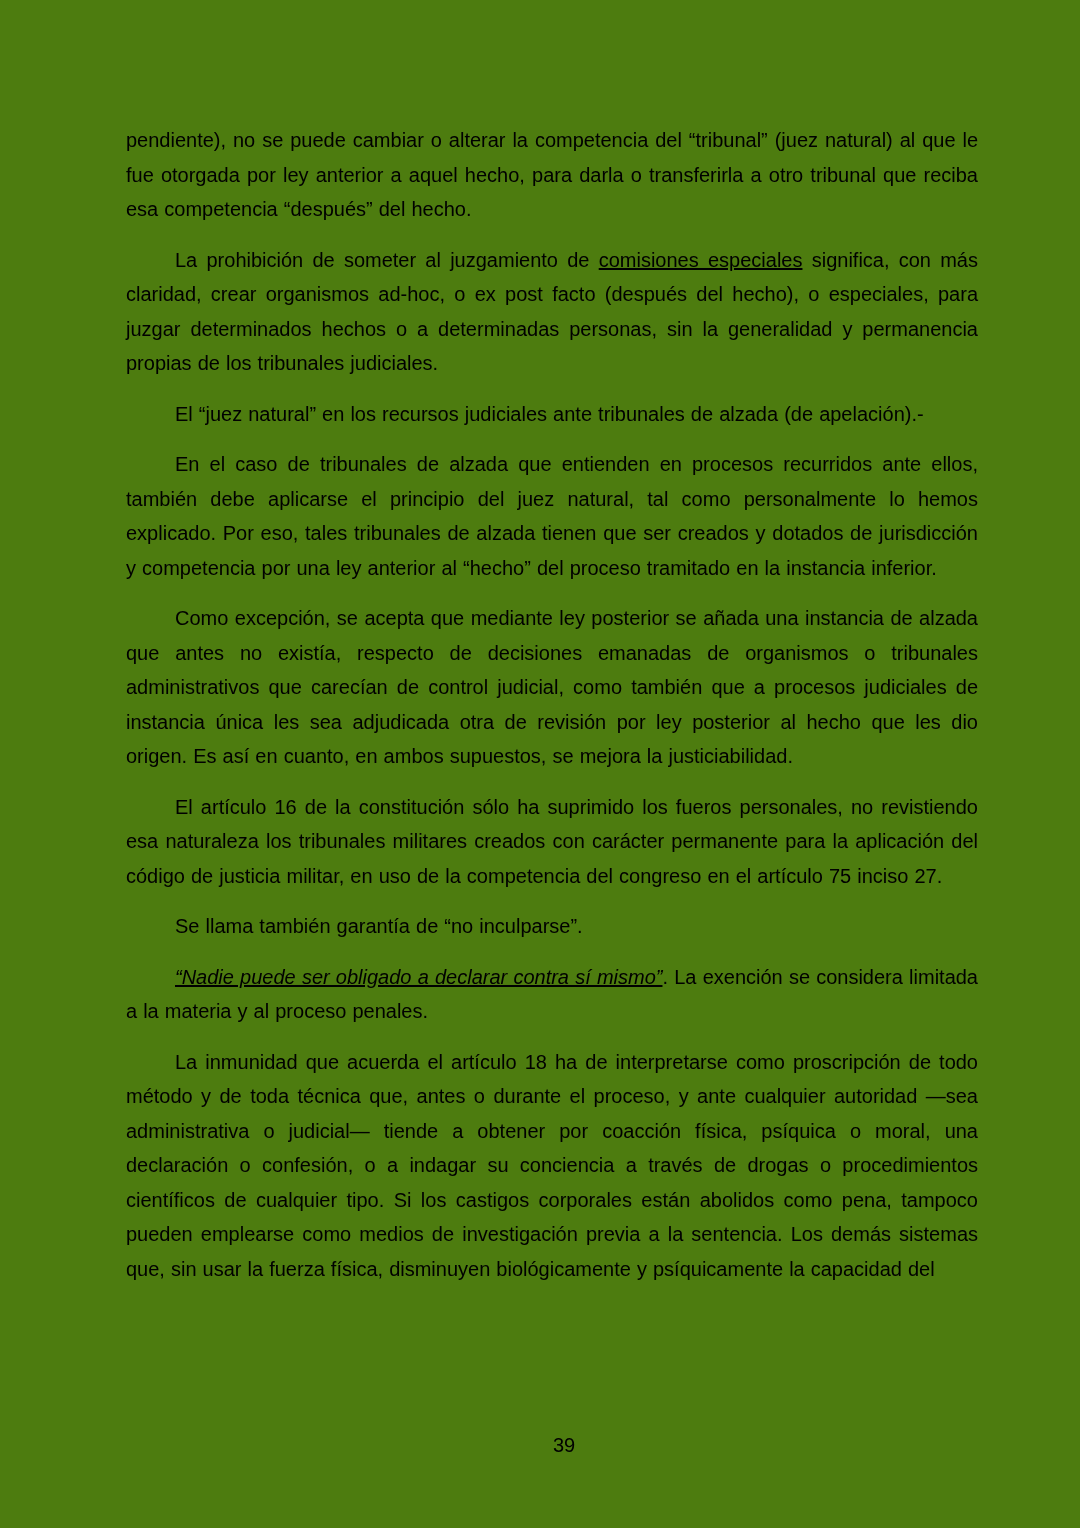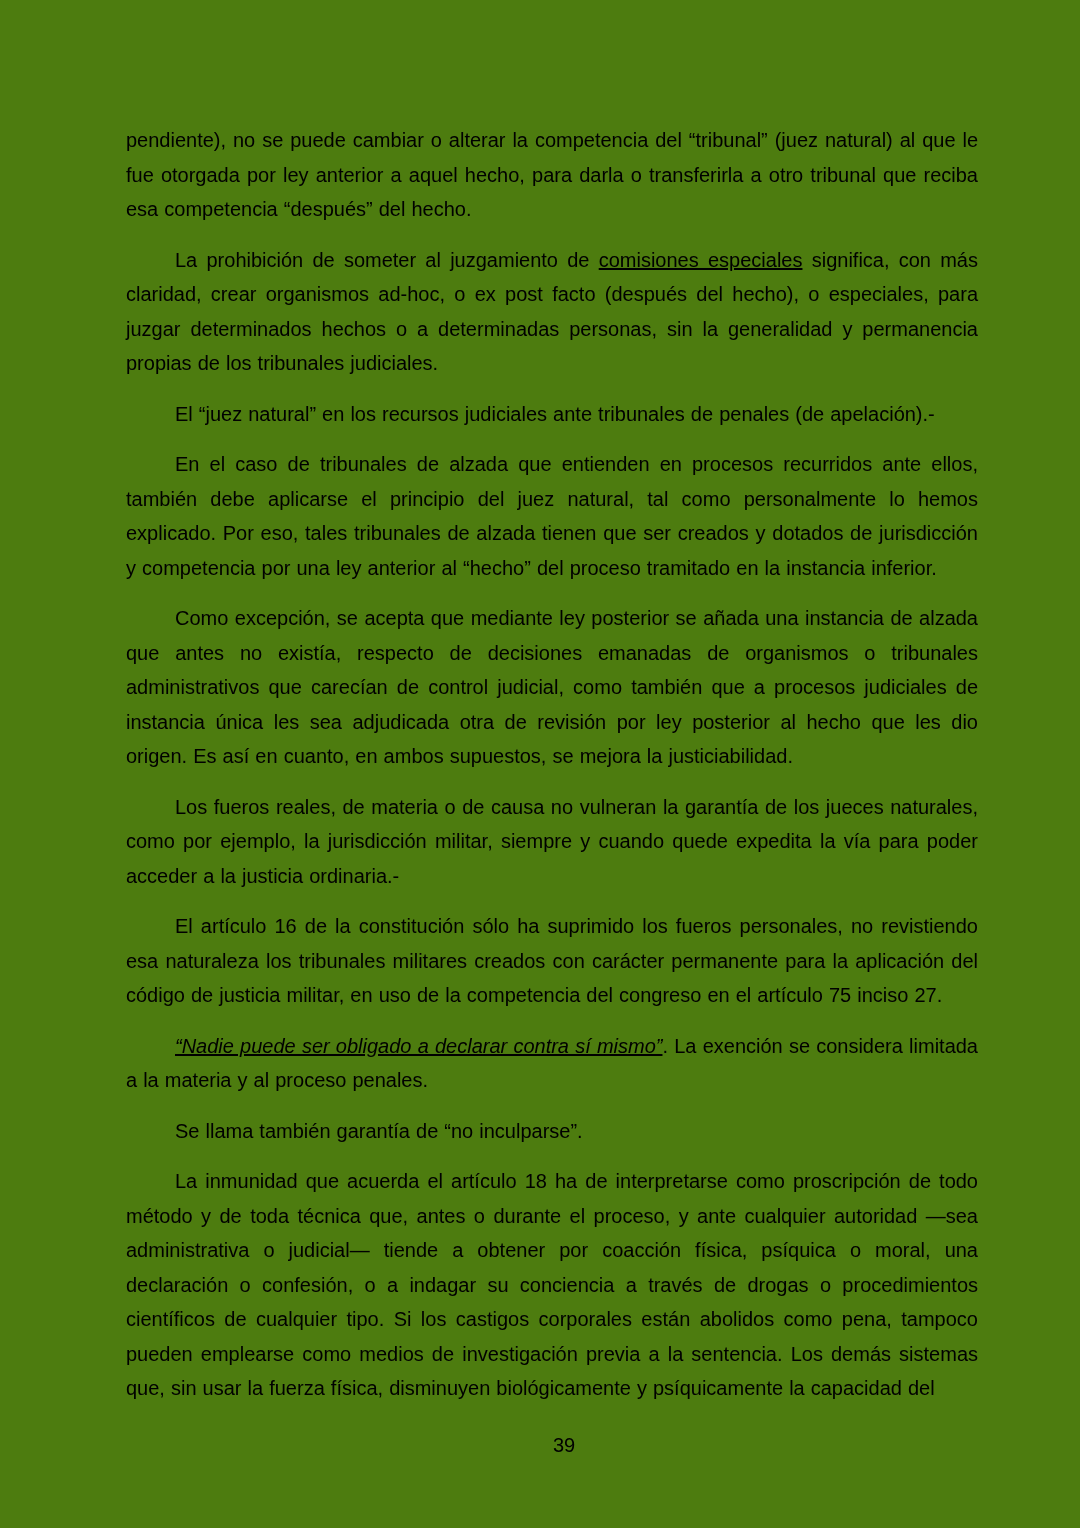--- a/index.html
+++ b/index.html
@@ -58,25 +58,24 @@
     line-height: 24px;
   }
 </style>
 </head>
 <body>
 
 <main class="page">
   <section class="text-body" id="text-body">
       <p class="para"><span class="run-normal">pendiente), no se puede cambiar o alterar la competencia del “tribunal” (juez natural) al que le fue otorgada por ley anterior a aquel hecho, para darla o transferirla a otro tribunal que reciba esa competencia “después” del hecho.</span></p>
       <p class="para indent"><span class="run-normal">La prohibición de someter al juzgamiento de </span><span class="run-underline">comisiones especiales</span><span class="run-normal"> significa, con más claridad, crear organismos ad-hoc, o ex post facto (después del hecho), o especiales, para juzgar determinados hechos o a determinadas personas, sin la generalidad y permanencia propias de los tribunales judiciales.</span></p>
-      <p class="para indent"><span class="run-normal">El “juez natural” en los recursos judiciales ante tribunales de penales (de apelación).-</span></p>
+      <p class="para indent"><span class="run-normal">El “juez natural” en los recursos judiciales ante tribunales de alzada (de apelación).-</span></p>
       <p class="para indent"><span class="run-normal">En el caso de tribunales de alzada que entienden en procesos recurridos ante ellos, también debe aplicarse el principio del juez natural, tal como personalmente lo hemos explicado. Por eso, tales tribunales de alzada tienen que ser creados y dotados de jurisdicción y competencia por una ley anterior al “hecho” del proceso tramitado en la instancia inferior.</span></p>
       <p class="para indent"><span class="run-normal">Como excepción, se acepta que mediante ley posterior se añada una instancia de alzada que antes no existía, respecto de decisiones emanadas de organismos o tribunales administrativos que carecían de control judicial, como también que a procesos judiciales de instancia única les sea adjudicada otra de revisión por ley posterior al hecho que les dio origen. Es así en cuanto, en ambos supuestos, se mejora la justiciabilidad.</span></p>
-      <p class="para indent"><span class="run-normal">Los fueros reales, de materia o de causa no vulneran la garantía de los jueces naturales, como por ejemplo, la jurisdicción militar, siempre y cuando quede expedita la vía para poder acceder a la justicia ordinaria.-</span></p>
       <p class="para indent"><span class="run-normal">El artículo 16 de la constitución sólo ha suprimido los fueros personales, no revistiendo esa naturaleza los tribunales militares creados con carácter permanente para la aplicación del código de justicia militar, en uso de la competencia del congreso en el artículo 75 inciso 27.</span></p>
+      <p class="para indent"><span class="run-normal">Se llama también garantía de “no inculparse”.</span></p>
       <p class="para indent"><span class="run-italic-underline">“Nadie puede ser obligado a declarar contra sí mismo”</span><span class="run-normal">. La exención se considera limitada a la materia y al proceso penales.</span></p>
-      <p class="para indent"><span class="run-normal">Se llama también garantía de “no inculparse”.</span></p>
       <p class="para indent"><span class="run-normal">La inmunidad que acuerda el artículo 18 ha de interpretarse como proscripción de todo método y de toda técnica que, antes o durante el proceso, y ante cualquier autoridad —sea administrativa o judicial— tiende a obtener por coacción física, psíquica o moral, una declaración o confesión, o a indagar su conciencia a través de drogas o procedimientos científicos de cualquier tipo. Si los castigos corporales están abolidos como pena, tampoco pueden emplearse como medios de investigación previa a la sentencia. Los demás sistemas que, sin usar la fuerza física, disminuyen biológicamente y psíquicamente la capacidad del</span></p>
     </section>
   <footer class="page-footer">
     <span class="page-number">39</span>
   </footer>
 </main>
 
 </body></html>

